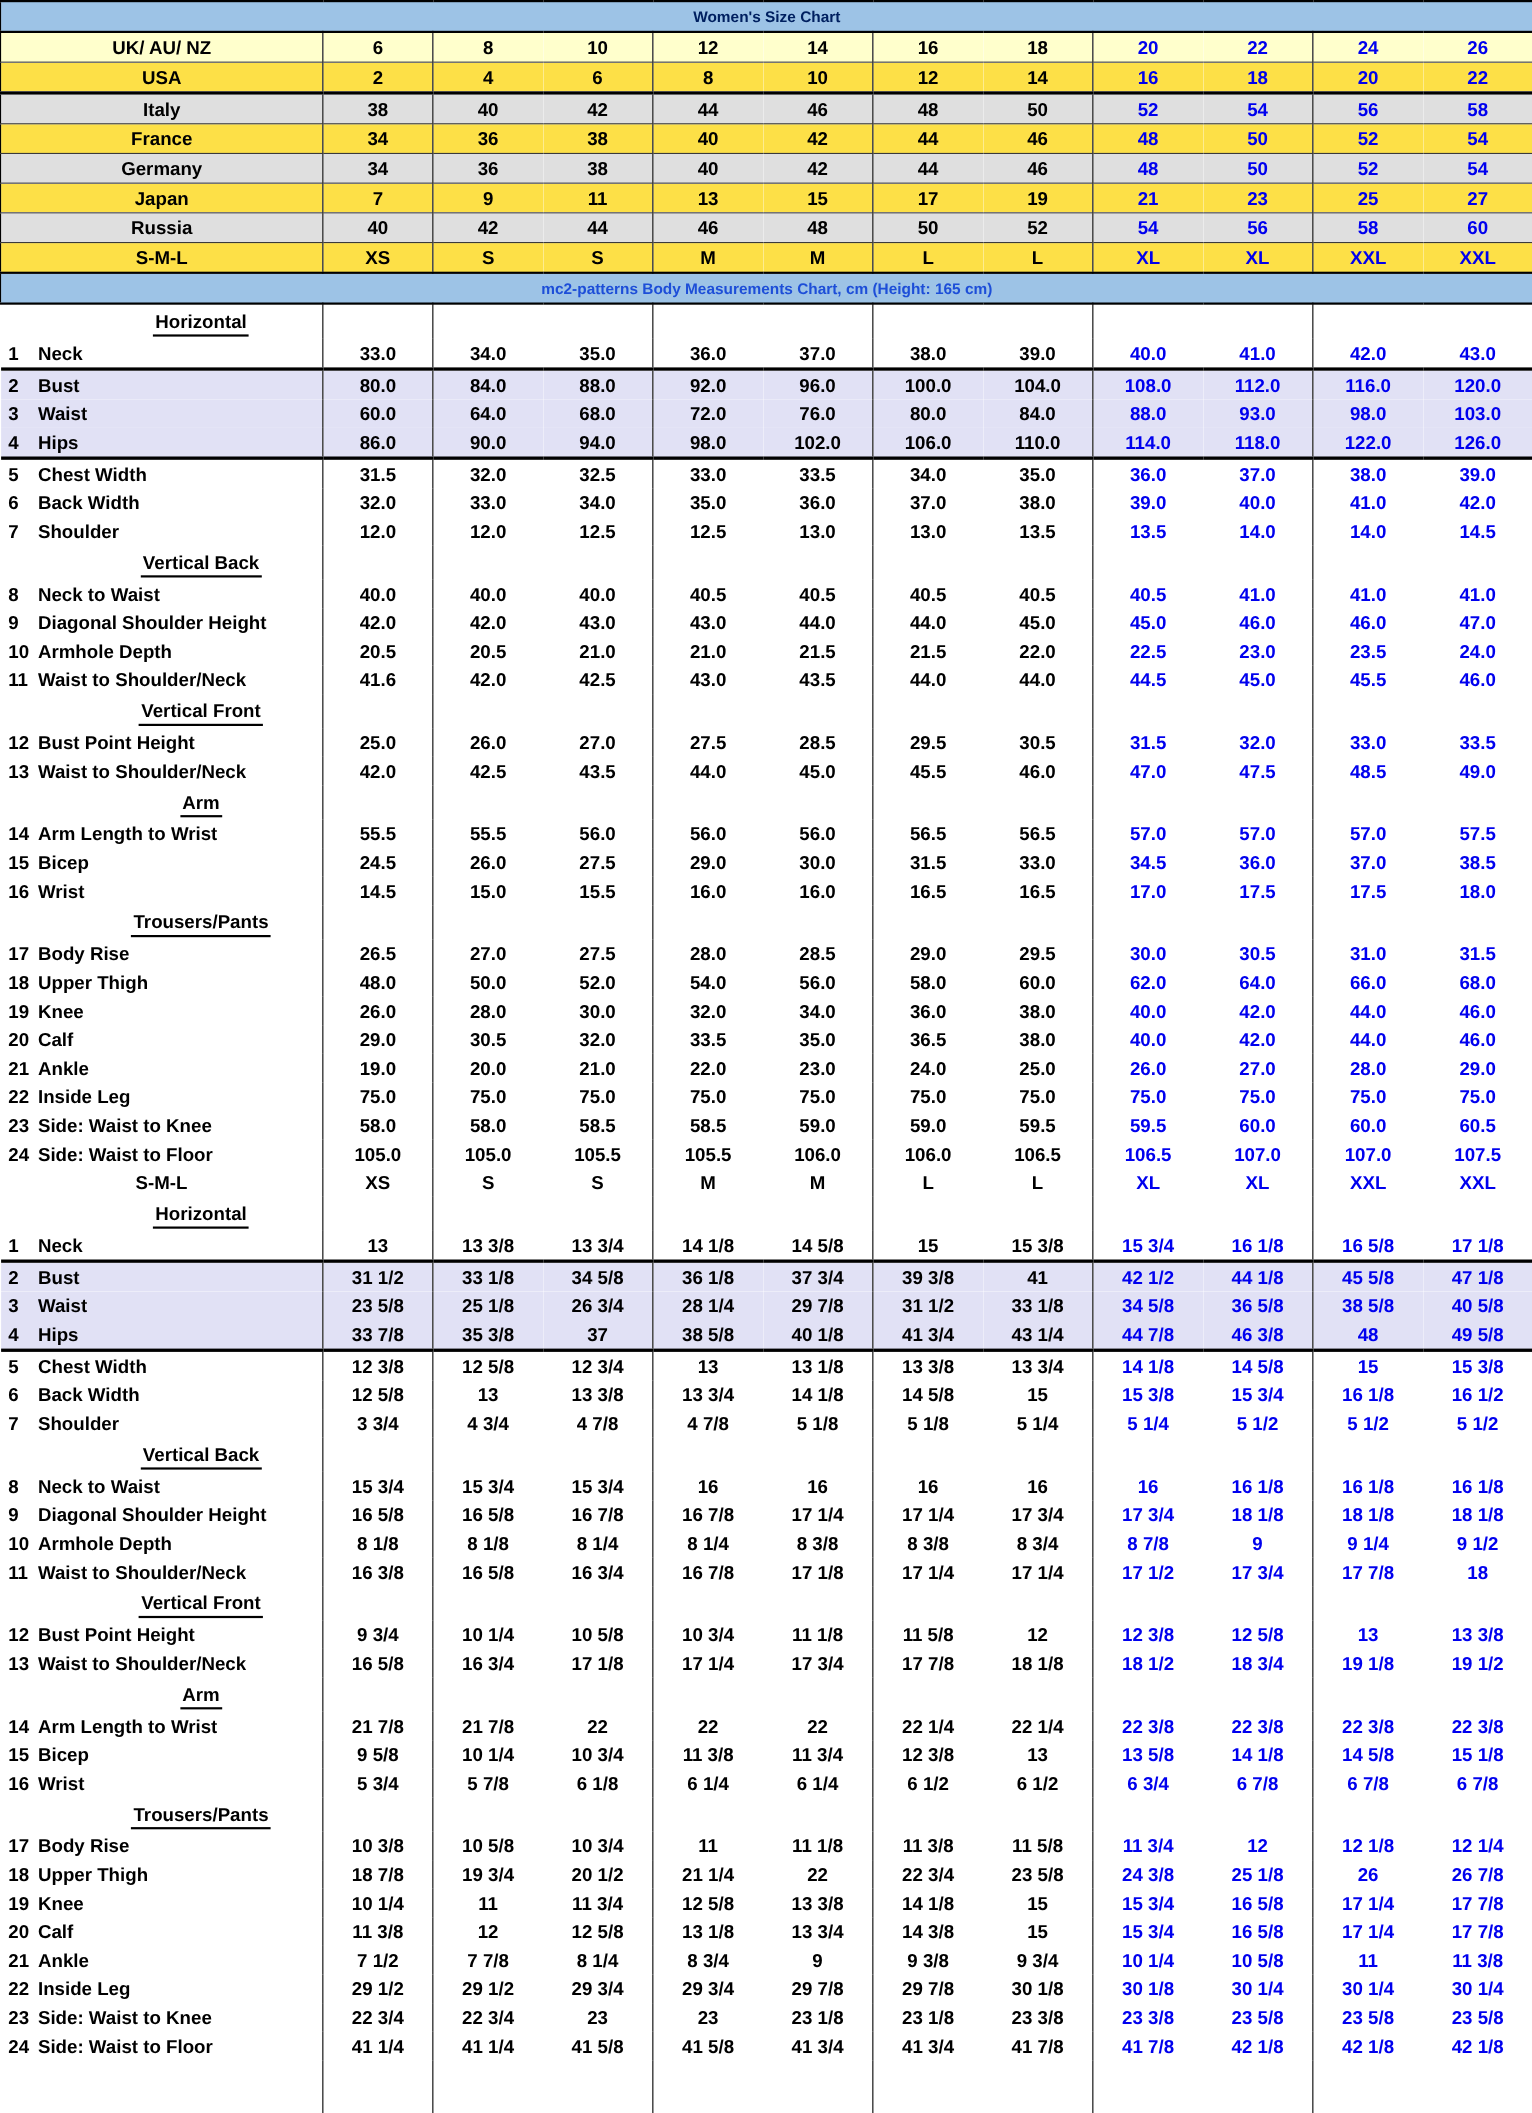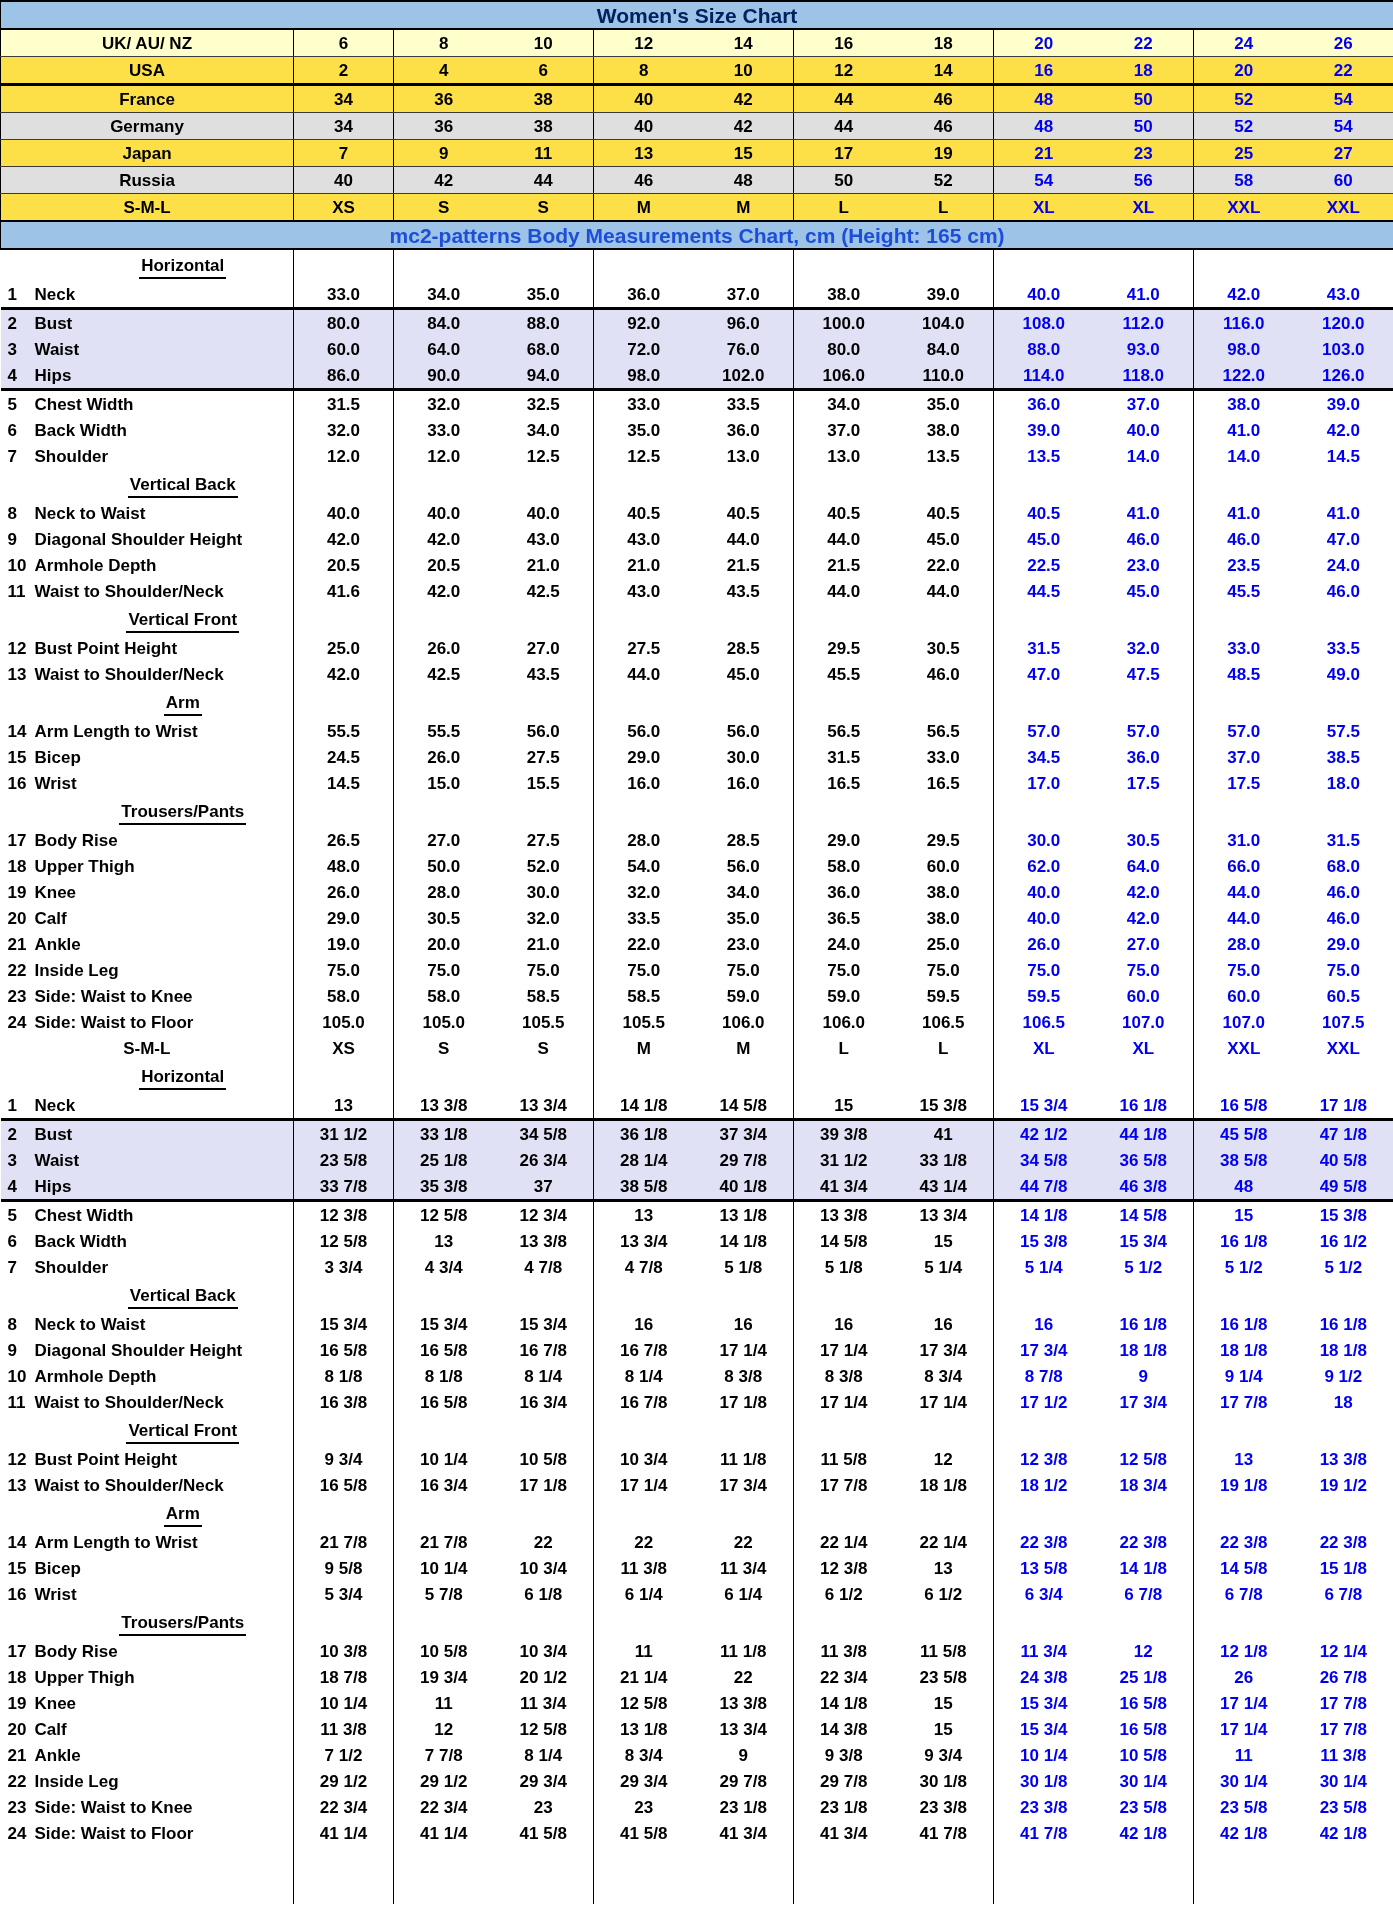--- a/index.html
+++ b/index.html
@@ -13,21 +13,21 @@
   .sep{border-right:1px solid #000;}
   .edge{border-left:1px solid #000;margin-left:36px;}
   .blue{color:#0000EE;}
   .size-row td{border-bottom:1px solid #3a3a3a;}
   .thick td{border-bottom:3px solid #000 !important;}
   .bg-yellow td{background:#FFFFCC;}
   .bg-gray td{background:#DFDFDF;}
   .bg-white td{background:#fde047;}
   .hl td{background:#E1E1F5;}
   .band .band-cell{background:#9DC3E6;border-top:2px solid #000;border-bottom:2px solid #000;
-     border-left:1px solid #000;border-right:1px solid #000;font-size:21px;}
+     border-left:1px solid #000;border-right:1px solid #000;font-size:14px;}
   .title-band .band-cell{color:#002060;}
   .header-band .band-cell{color:#1d4ed8;}
   .heading-row td{height:31px;}
   .heading-cell{text-align:center;padding-left:72px;}
   .heading-text{border-bottom:2px solid #000;padding:0 2px 2px 2px;}
   .tail td{height:58px;}
 </style>
 </head>
 <body>
 
@@ -62,20 +62,34 @@
           <td class="val sep">6</td>
           <td class="val">8</td>
           <td class="val sep">10</td>
           <td class="val">12</td>
           <td class="val sep">14</td>
           <td class="val blue">16</td>
           <td class="val sep blue">18</td>
           <td class="val blue">20</td>
           <td class="val sep blue">22</td>
         </tr>
+        <tr class="size-row bg-gray">
+          <td class="rowlabel center edge">Italy</td>
+          <td class="val sep">38</td>
+          <td class="val">40</td>
+          <td class="val sep">42</td>
+          <td class="val">44</td>
+          <td class="val sep">46</td>
+          <td class="val">48</td>
+          <td class="val sep">50</td>
+          <td class="val blue">52</td>
+          <td class="val sep blue">54</td>
+          <td class="val blue">56</td>
+          <td class="val sep blue">58</td>
+        </tr>
         <tr class="size-row bg-white">
           <td class="rowlabel center edge">France</td>
           <td class="val sep">34</td>
           <td class="val">36</td>
           <td class="val sep">38</td>
           <td class="val">40</td>
           <td class="val sep">42</td>
           <td class="val">44</td>
           <td class="val sep">46</td>
           <td class="val blue">48</td>

